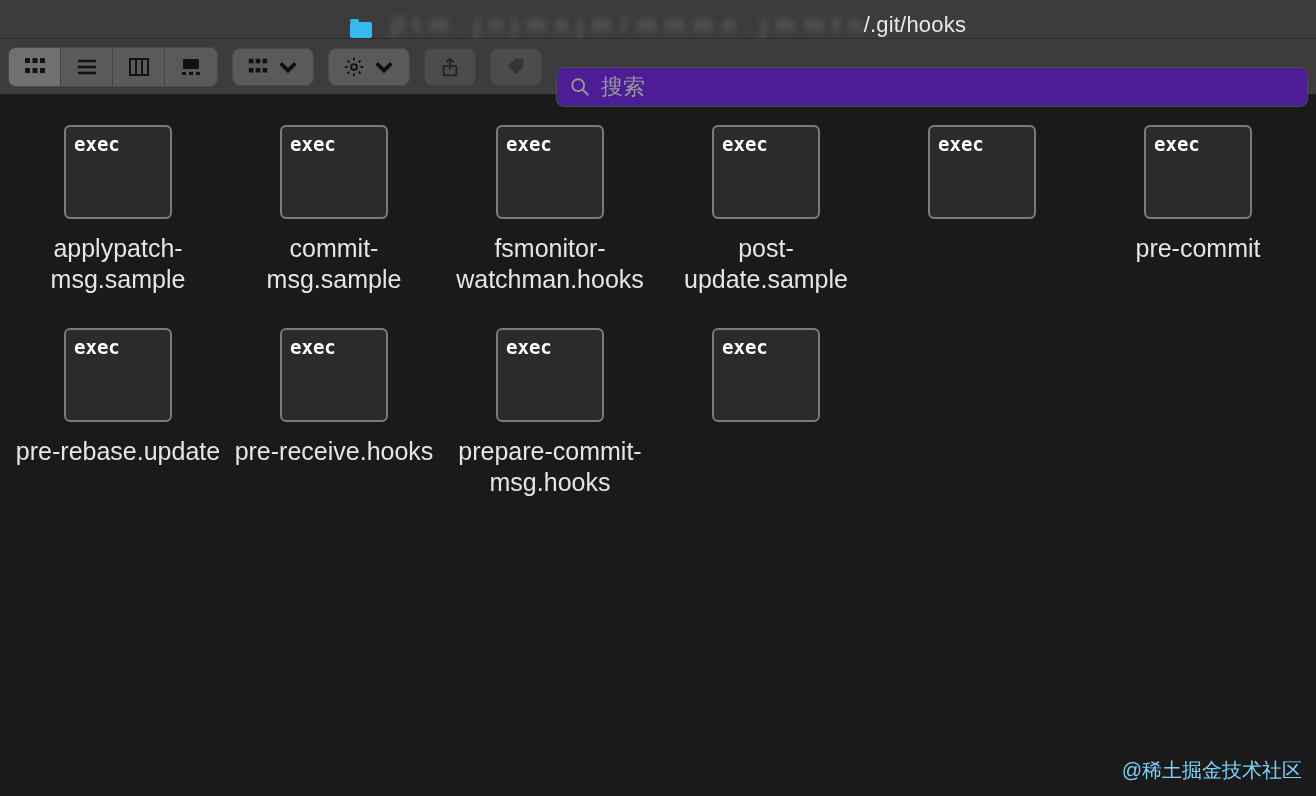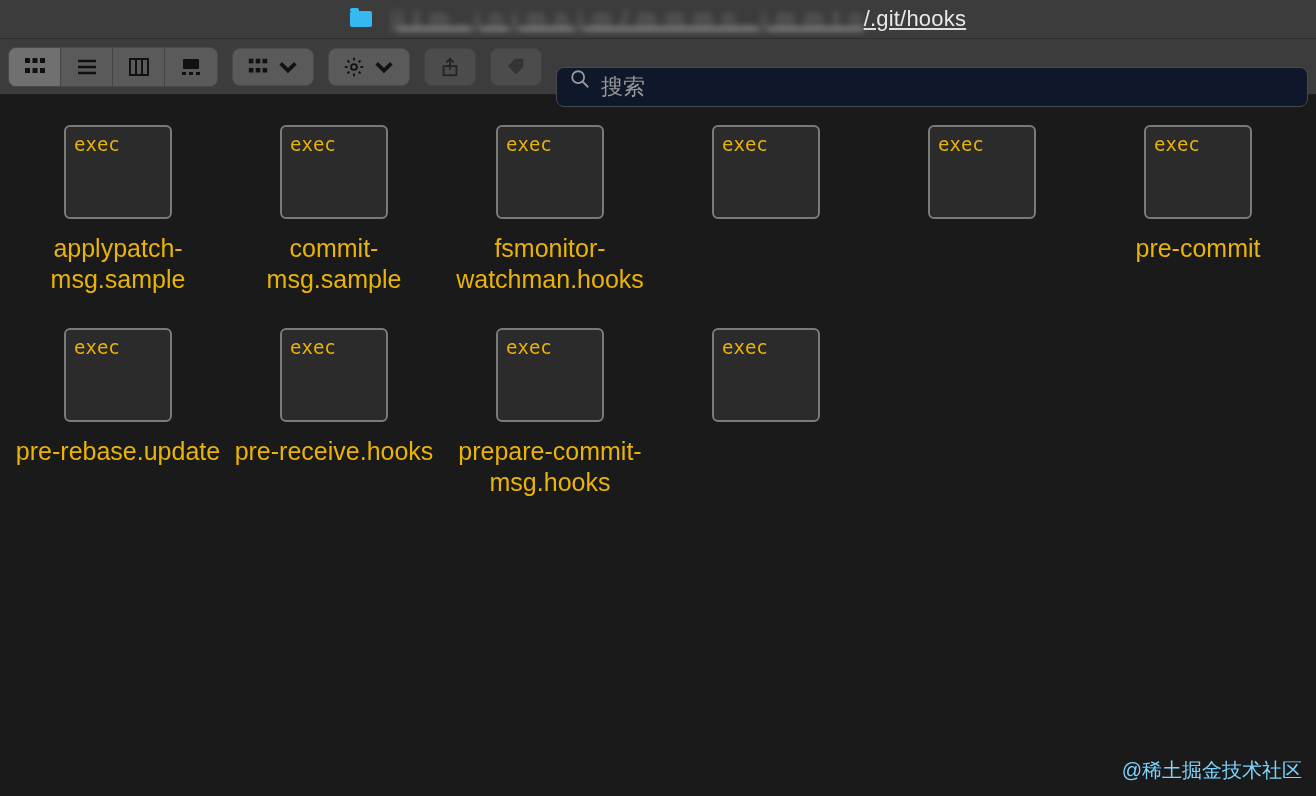--- a/index.html
+++ b/index.html
@@ -9,24 +9,23 @@
     background: #1a1a1a;
     font-family: -apple-system, "Helvetica Neue", Arial, sans-serif;
     overflow: hidden;
     color: #e0e0e0;
     position: relative;
   }
   .titlebar {
     height: 38px;
     background: #3c3c3c;
     display: flex;
-    align-items: center;
+    align-items: flex-end;
     justify-content: center;
     gap: 20px;
-    text-decoration: underline;
   }
   .folder-icon {
     width: 22px; height: 16px;
     background: #36b8f0;
     border-radius: 2px 2px 2px 2px;
     position: relative;
   }
   .folder-icon::before {
     content: "";
     position: absolute;
@@ -86,24 +85,24 @@
     display: flex; align-items: center; justify-content: center;
     gap: 8px;
     cursor: default;
   }
   .tool-btn svg { width: 22px; height: 22px; }
   .chev { width: 12px; height: 12px; }
 
   .search-wrap {
     flex: 1;
     height: 40px;
-    background: #0f172a;
+    background: #4c1d95;
     border: 1px solid #4a4a4a;
     border-radius: 8px;
-    display: flex; 
+    display: flex; align-items: center;
     padding: 0 12px;
     gap: 10px;
     margin-top: 40px;
   }
   .search-wrap input {
     background: transparent;
     border: none;
     outline: none;
     color: #ccc;
     font-size: 22px;
@@ -127,28 +126,28 @@
   .file-icon {
     width: 108px;
     height: 94px;
     background: #2b2b2b;
     border: 2px solid #7a7a7a;
     border-radius: 6px;
     padding: 6px 8px;
     position: relative;
   }
   .file-icon .exec-label {
-    color: #eab308;
+    color: #ffffff;
     font-family: Menlo, monospace;
     font-size: 19px;
-    font-weight: 400;
+    font-weight: 700;
   }
   .file-name {
     font-size: 25px;
-    color: #eab308;
+    color: #e5e5e5;
     text-align: center;
     line-height: 1.25;
     max-width: 210px;
     word-wrap: break-word;
   }
 
   .watermark {
     position: absolute;
     right: 14px;
     bottom: 12px;
@@ -266,20 +265,21 @@
     <div class="file-item">
       <div class="file-icon"><span class="exec-label">exec</span></div>
       <div class="file-name">commit-msg.sample</div>
     </div>
     <div class="file-item">
       <div class="file-icon"><span class="exec-label">exec</span></div>
       <div class="file-name">fsmonitor-watchman.hooks</div>
     </div>
     <div class="file-item">
       <div class="file-icon"><span class="exec-label">exec</span></div>
+      <div class="file-name">post-update.sample</div>
     </div>
     <div class="file-item">
       <div class="file-icon"><span class="exec-label">exec</span></div>
     </div>
     <div class="file-item">
       <div class="file-icon"><span class="exec-label">exec</span></div>
       <div class="file-name">pre-commit</div>
     </div>
     <div class="file-item">
       <div class="file-icon"><span class="exec-label">exec</span></div>

